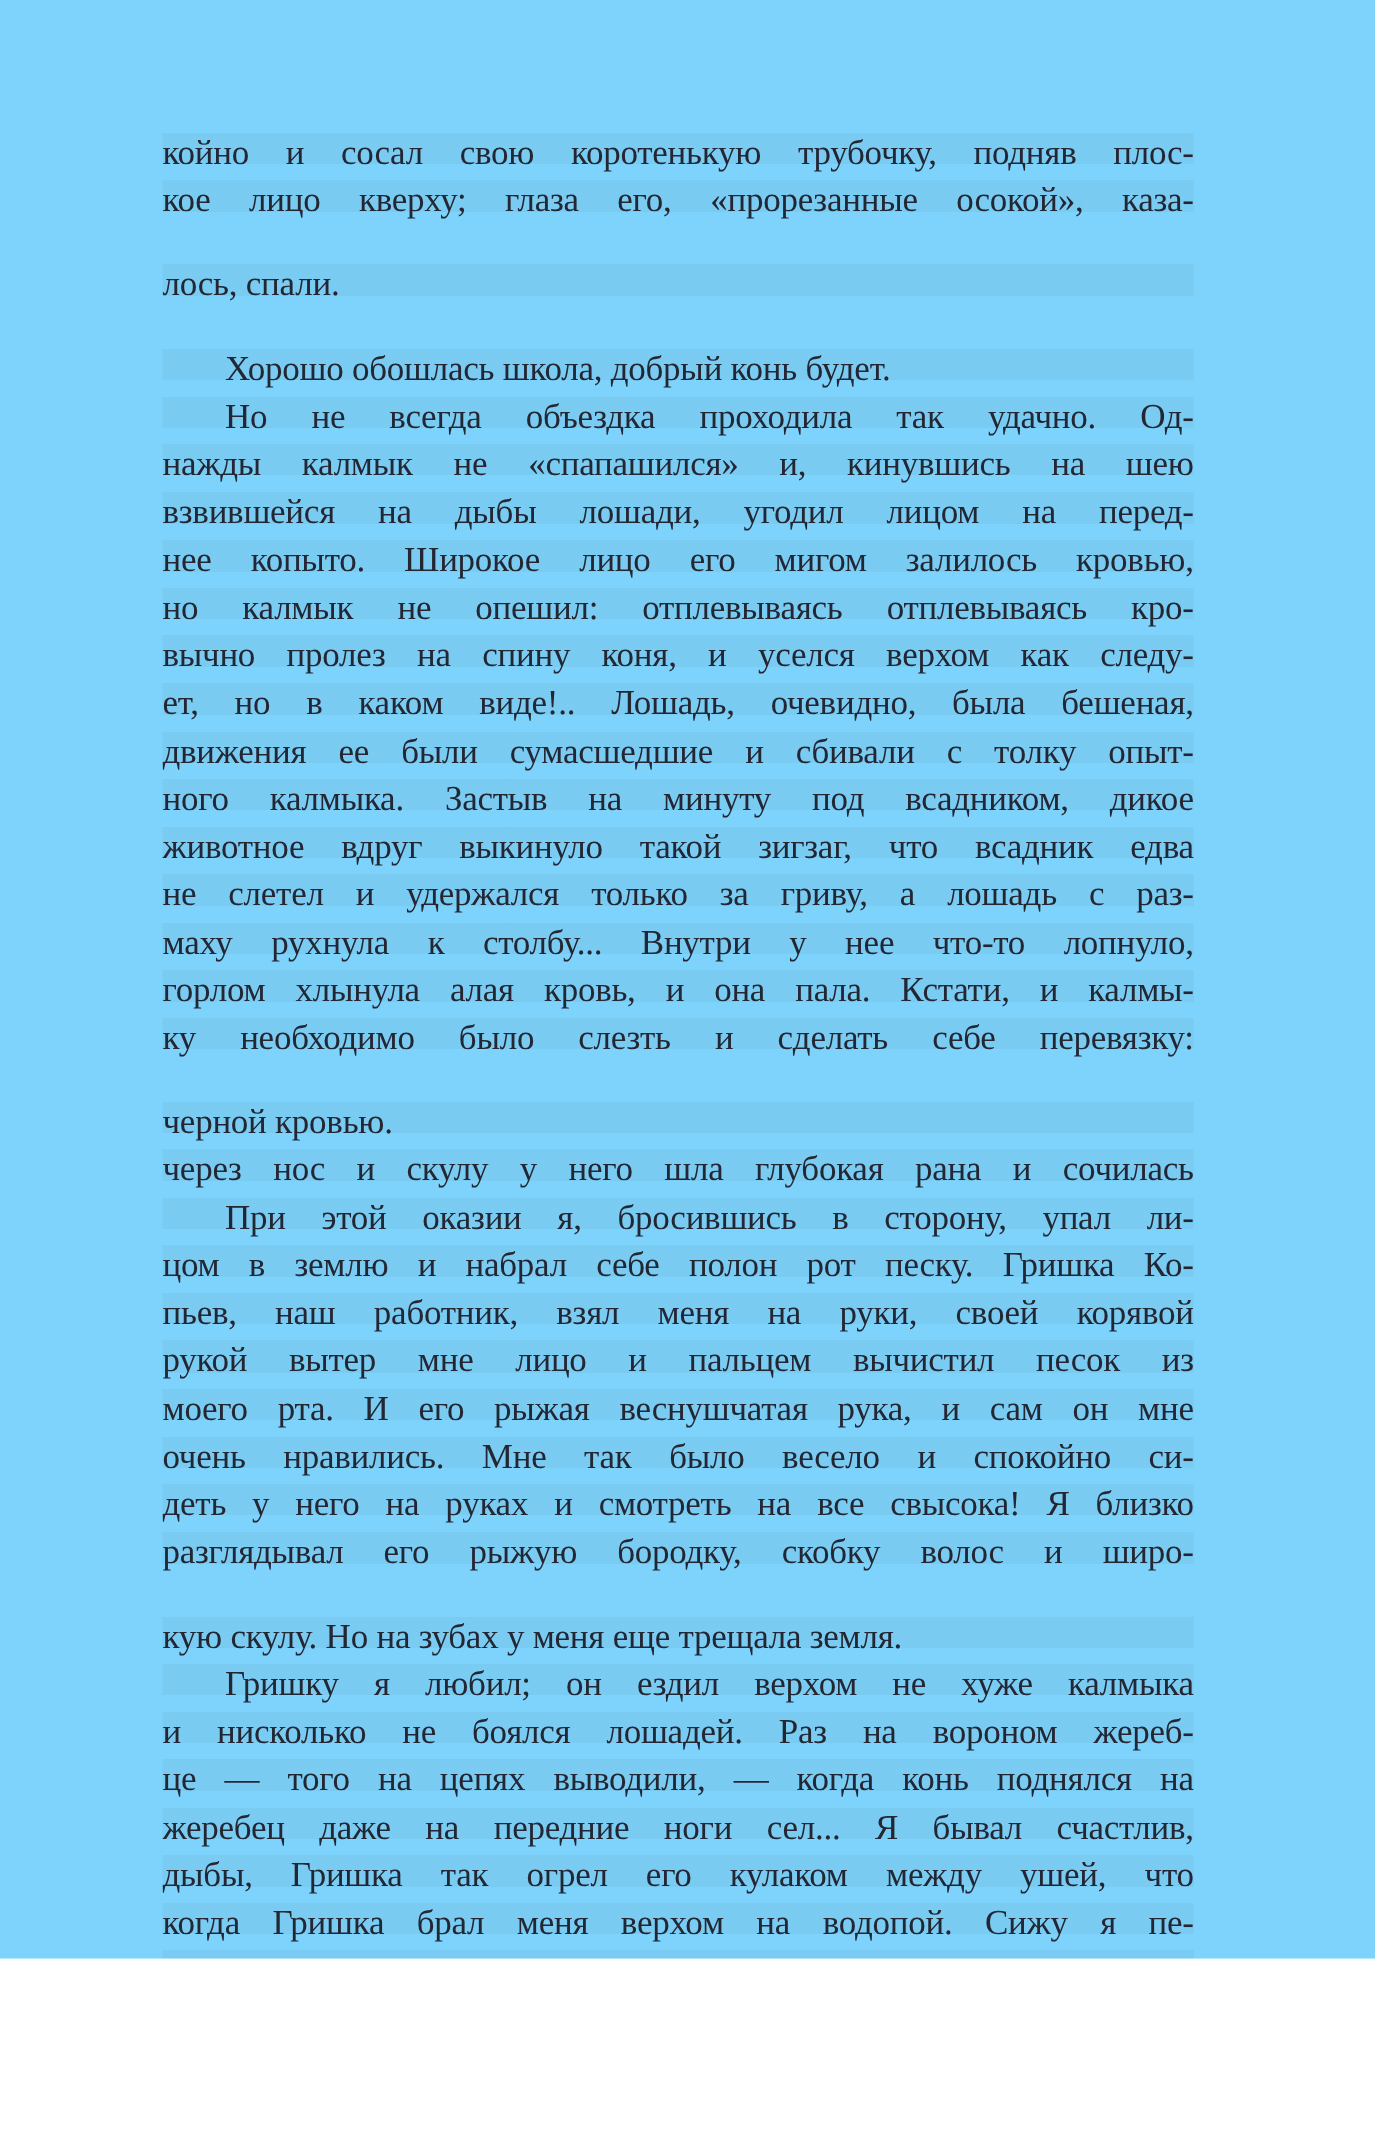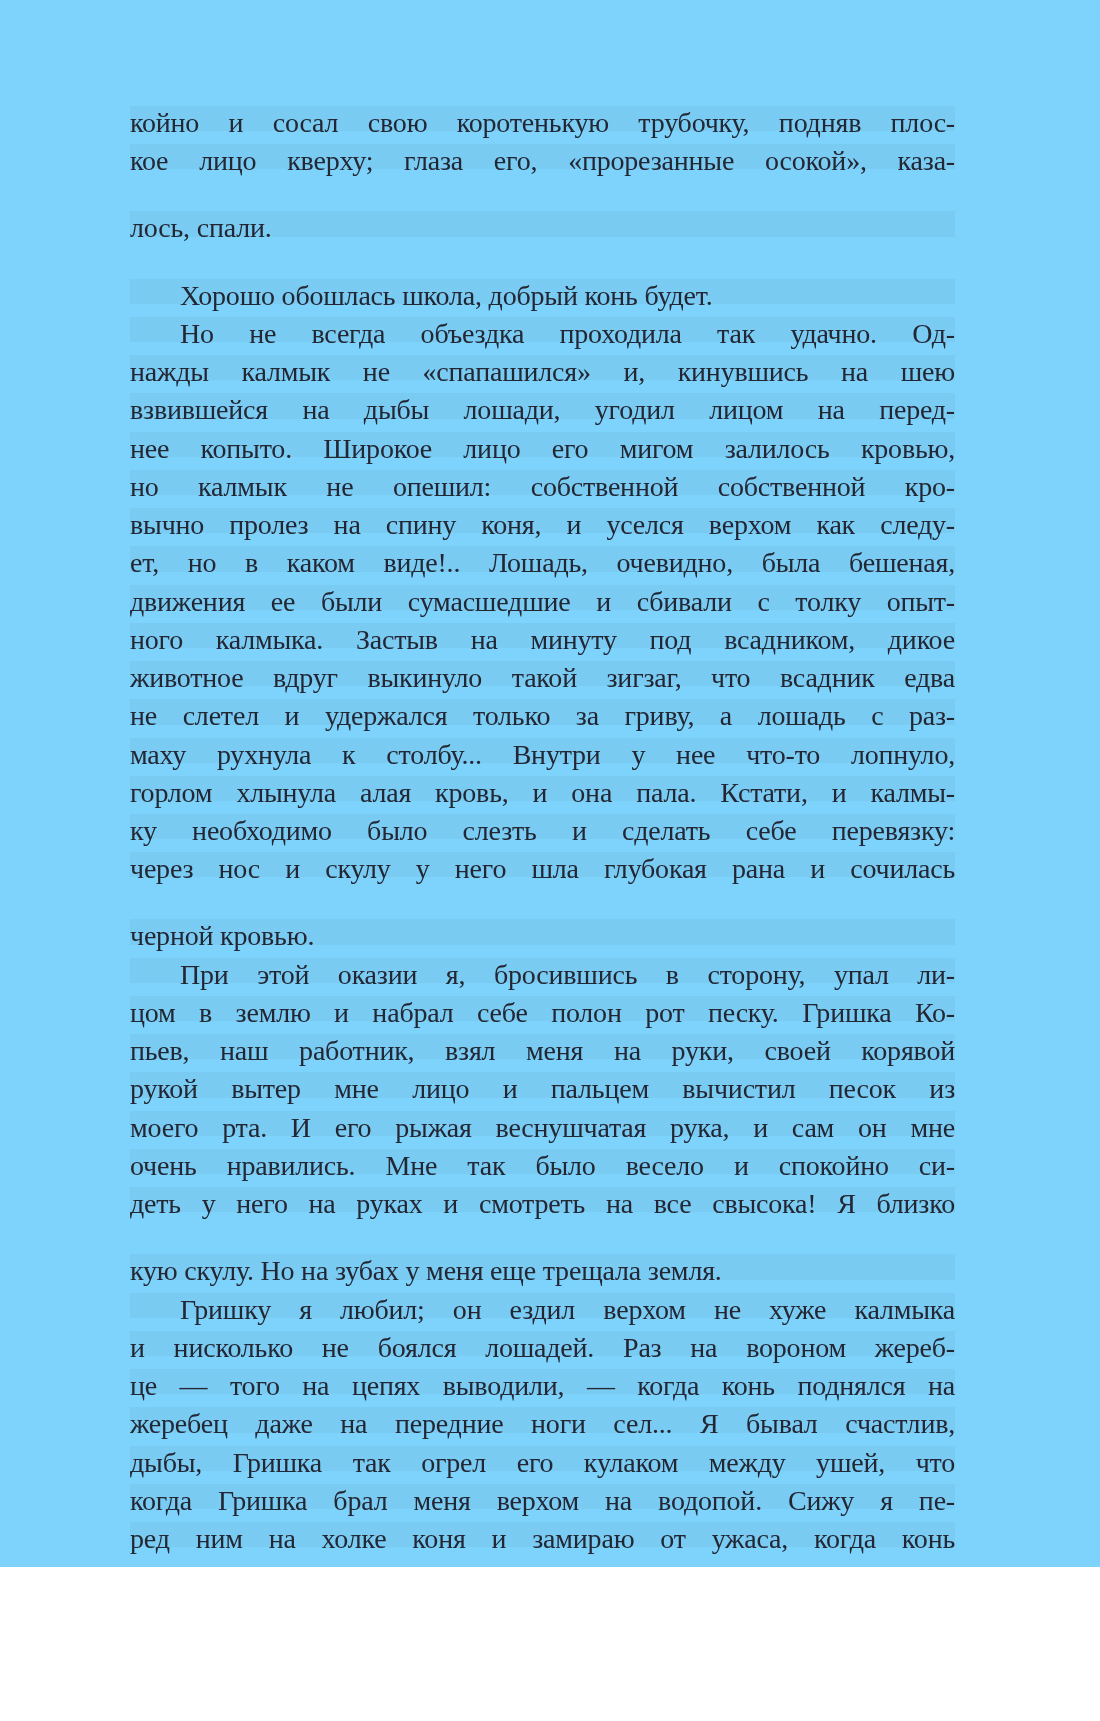--- a/index.html
+++ b/index.html
@@ -65,39 +65,40 @@
 <div class="page">
   <div class="text-block" id="text-block">
       <div class="line">койно и сосал свою коротенькую трубочку, подняв плос-</div>
       <div class="line">кое лицо кверху; глаза его, «прорезанные осокой», каза-</div>
       <div class="line para-end">лось, спали.</div>
       <div class="line indent para-end">Хорошо обошлась школа, добрый конь будет.</div>
       <div class="line indent">Но не всегда объездка проходила так удачно. Од-</div>
       <div class="line">нажды калмык не «спапашился» и, кинувшись на шею</div>
       <div class="line">взвившейся на дыбы лошади, угодил лицом на перед-</div>
       <div class="line">нее копыто. Широкое лицо его мигом залилось кровью,</div>
-      <div class="line">но калмык не опешил: собственной собственной кро-</div>
+      <div class="line">но калмык не опешил: отплевываясь отплевываясь кро-</div>
       <div class="line">вычно пролез на спину коня, и уселся верхом как следу-</div>
       <div class="line">ет, но в каком виде!.. Лошадь, очевидно, была бешеная,</div>
       <div class="line">движения ее были сумасшедшие и сбивали с толку опыт-</div>
       <div class="line">ного калмыка. Застыв на минуту под всадником, дикое</div>
       <div class="line">животное вдруг выкинуло такой зигзаг, что всадник едва</div>
       <div class="line">не слетел и удержался только за гриву, а лошадь с раз-</div>
       <div class="line">маху рухнула к столбу... Внутри у нее что-то лопнуло,</div>
       <div class="line">горлом хлынула алая кровь, и она пала. Кстати, и калмы-</div>
       <div class="line">ку необходимо было слезть и сделать себе перевязку:</div>
+      <div class="line para-end">черной кровью.</div>
       <div class="line">через нос и скулу у него шла глубокая рана и сочилась</div>
-      <div class="line para-end">черной кровью.</div>
       <div class="line indent">При этой оказии я, бросившись в сторону, упал ли-</div>
       <div class="line">цом в землю и набрал себе полон рот песку. Гришка Ко-</div>
       <div class="line">пьев, наш работник, взял меня на руки, своей корявой</div>
       <div class="line">рукой вытер мне лицо и пальцем вычистил песок из</div>
       <div class="line">моего рта. И его рыжая веснушчатая рука, и сам он мне</div>
       <div class="line">очень нравились. Мне так было весело и спокойно си-</div>
       <div class="line">деть у него на руках и смотреть на все свысока! Я близко</div>
+      <div class="line">разглядывал его рыжую бородку, скобку волос и широ-</div>
       <div class="line para-end">кую скулу. Но на зубах у меня еще трещала земля.</div>
       <div class="line indent">Гришку я любил; он ездил верхом не хуже калмыка</div>
       <div class="line">и нисколько не боялся лошадей. Раз на вороном жереб-</div>
       <div class="line">це — того на цепях выводили, — когда конь поднялся на</div>
       <div class="line">жеребец даже на передние ноги сел... Я бывал счастлив,</div>
       <div class="line">дыбы, Гришка так огрел его кулаком между ушей, что</div>
       <div class="line">когда Гришка брал меня верхом на водопой. Сижу я пе-</div>
       <div class="line">ред ним на холке коня и замираю от ужаса, когда конь</div>
     </div>
   <div class="page-number">9</div>

